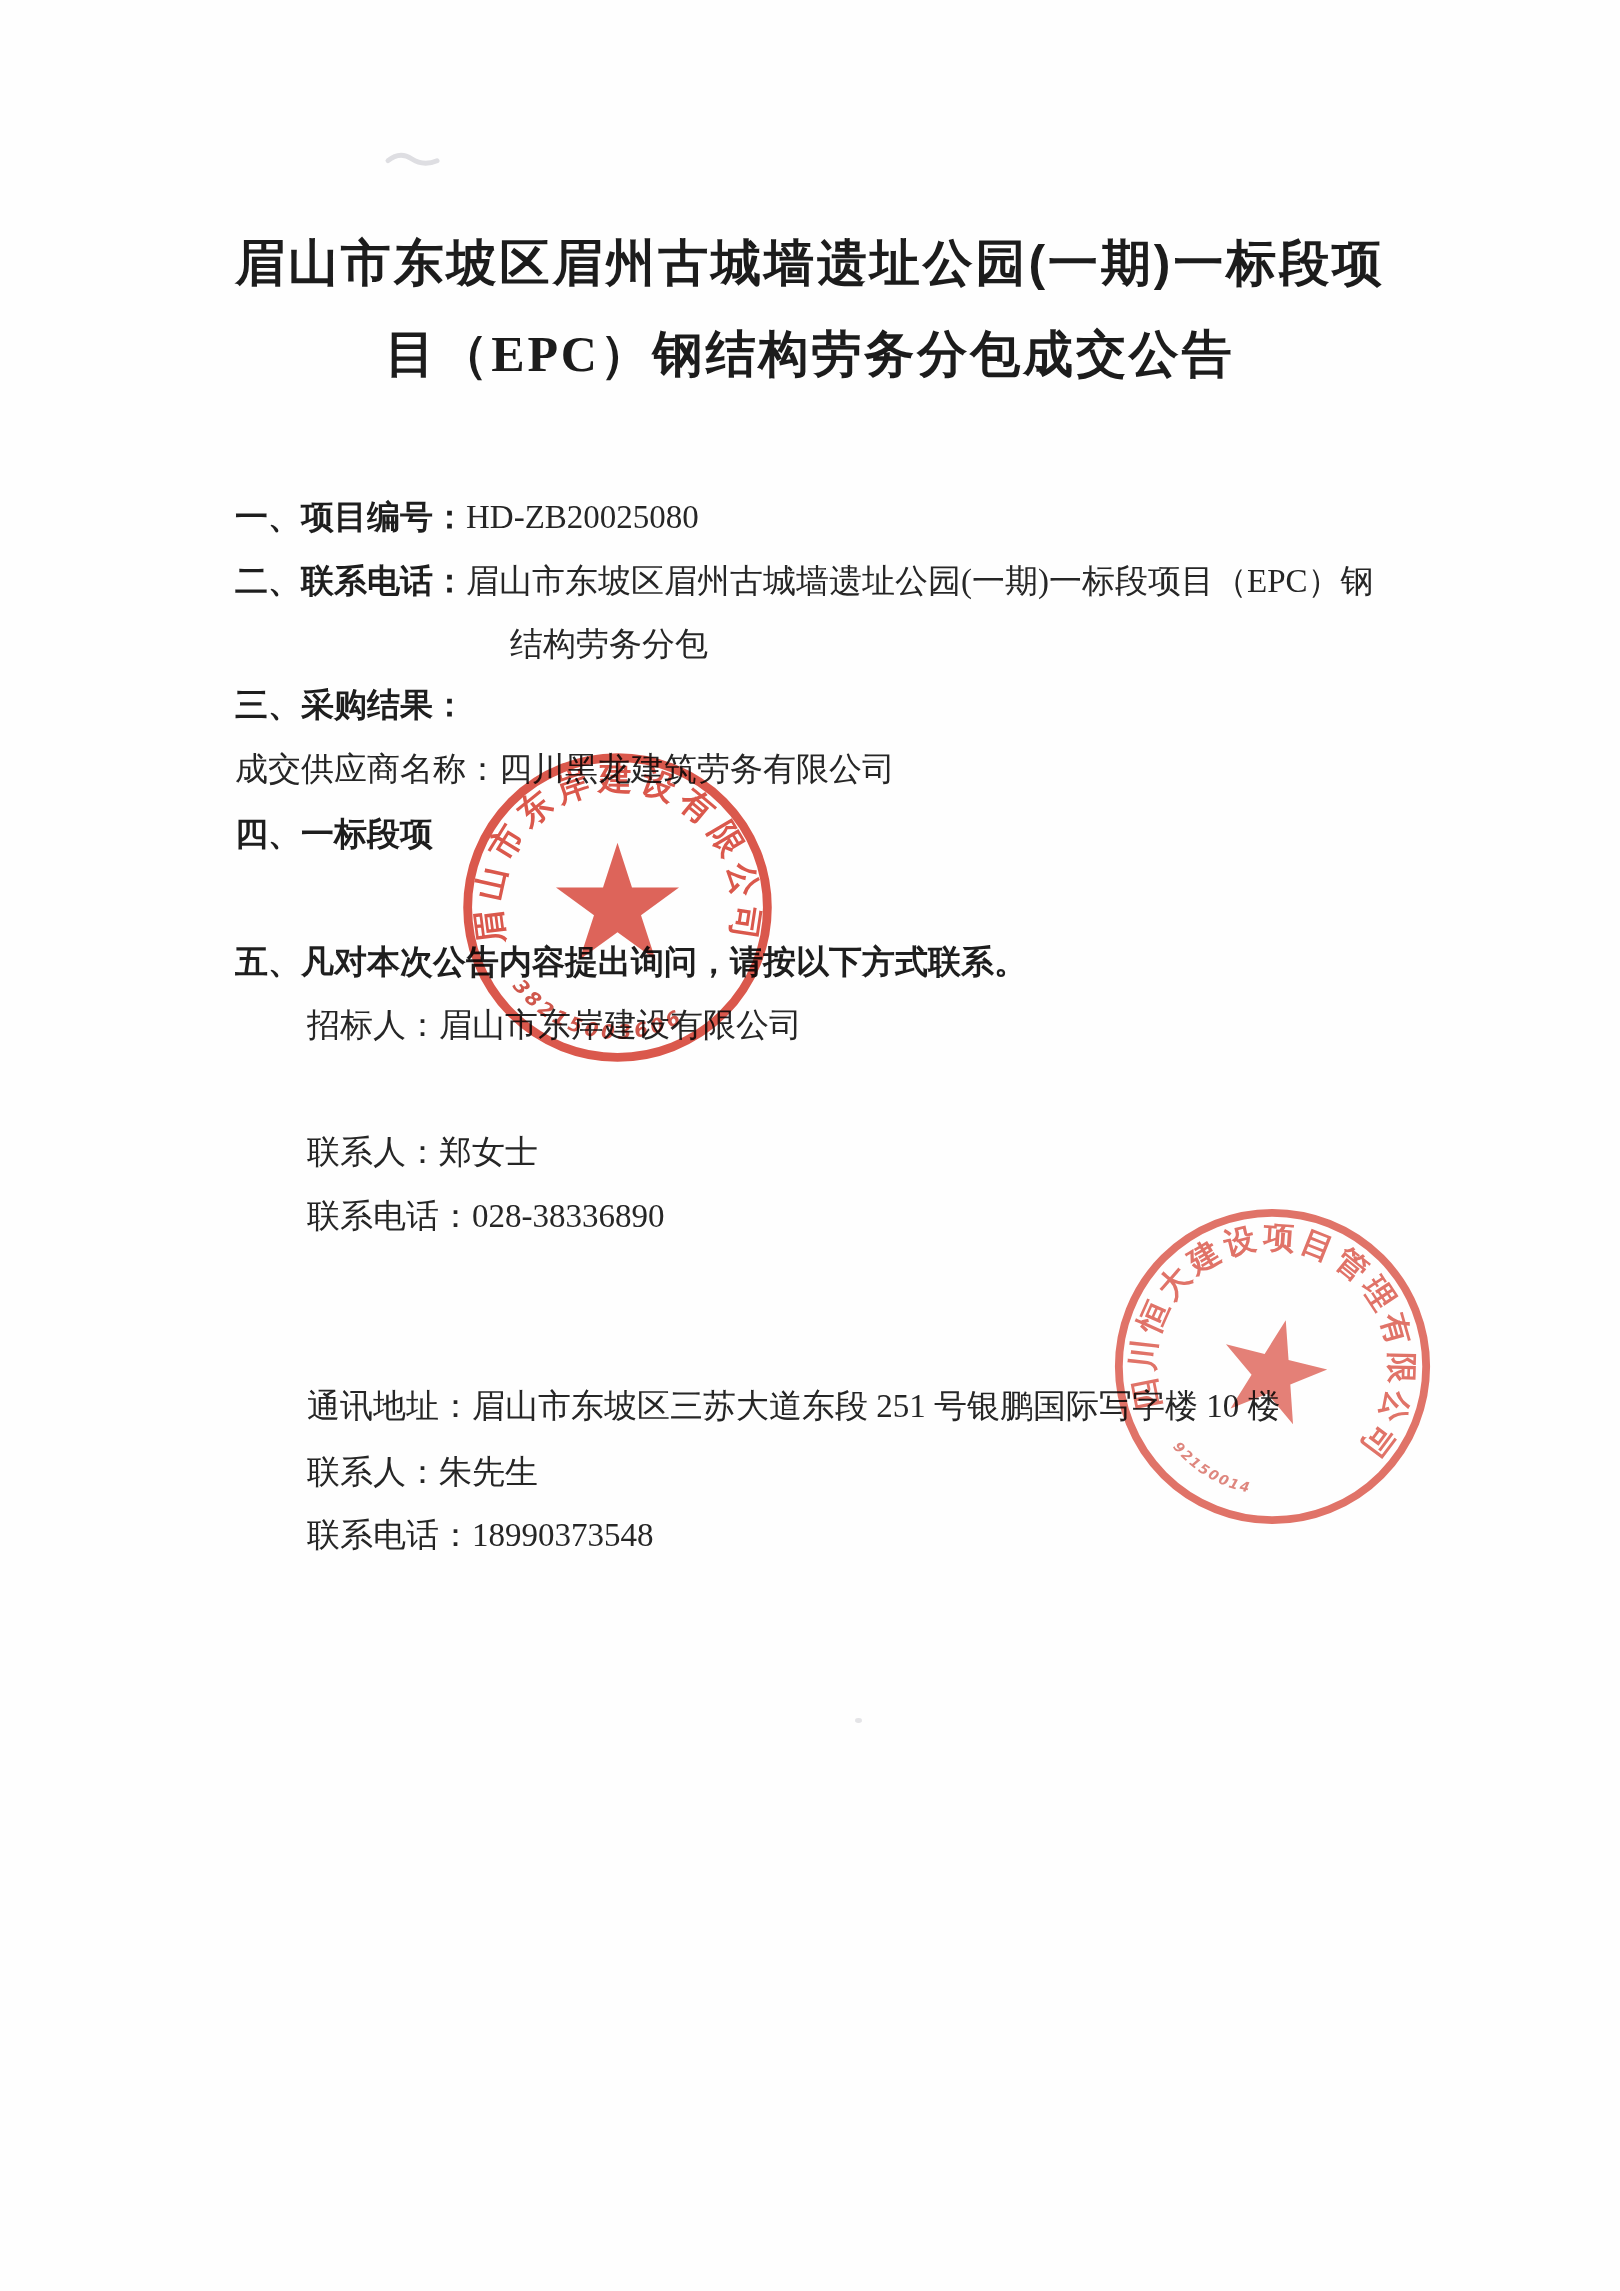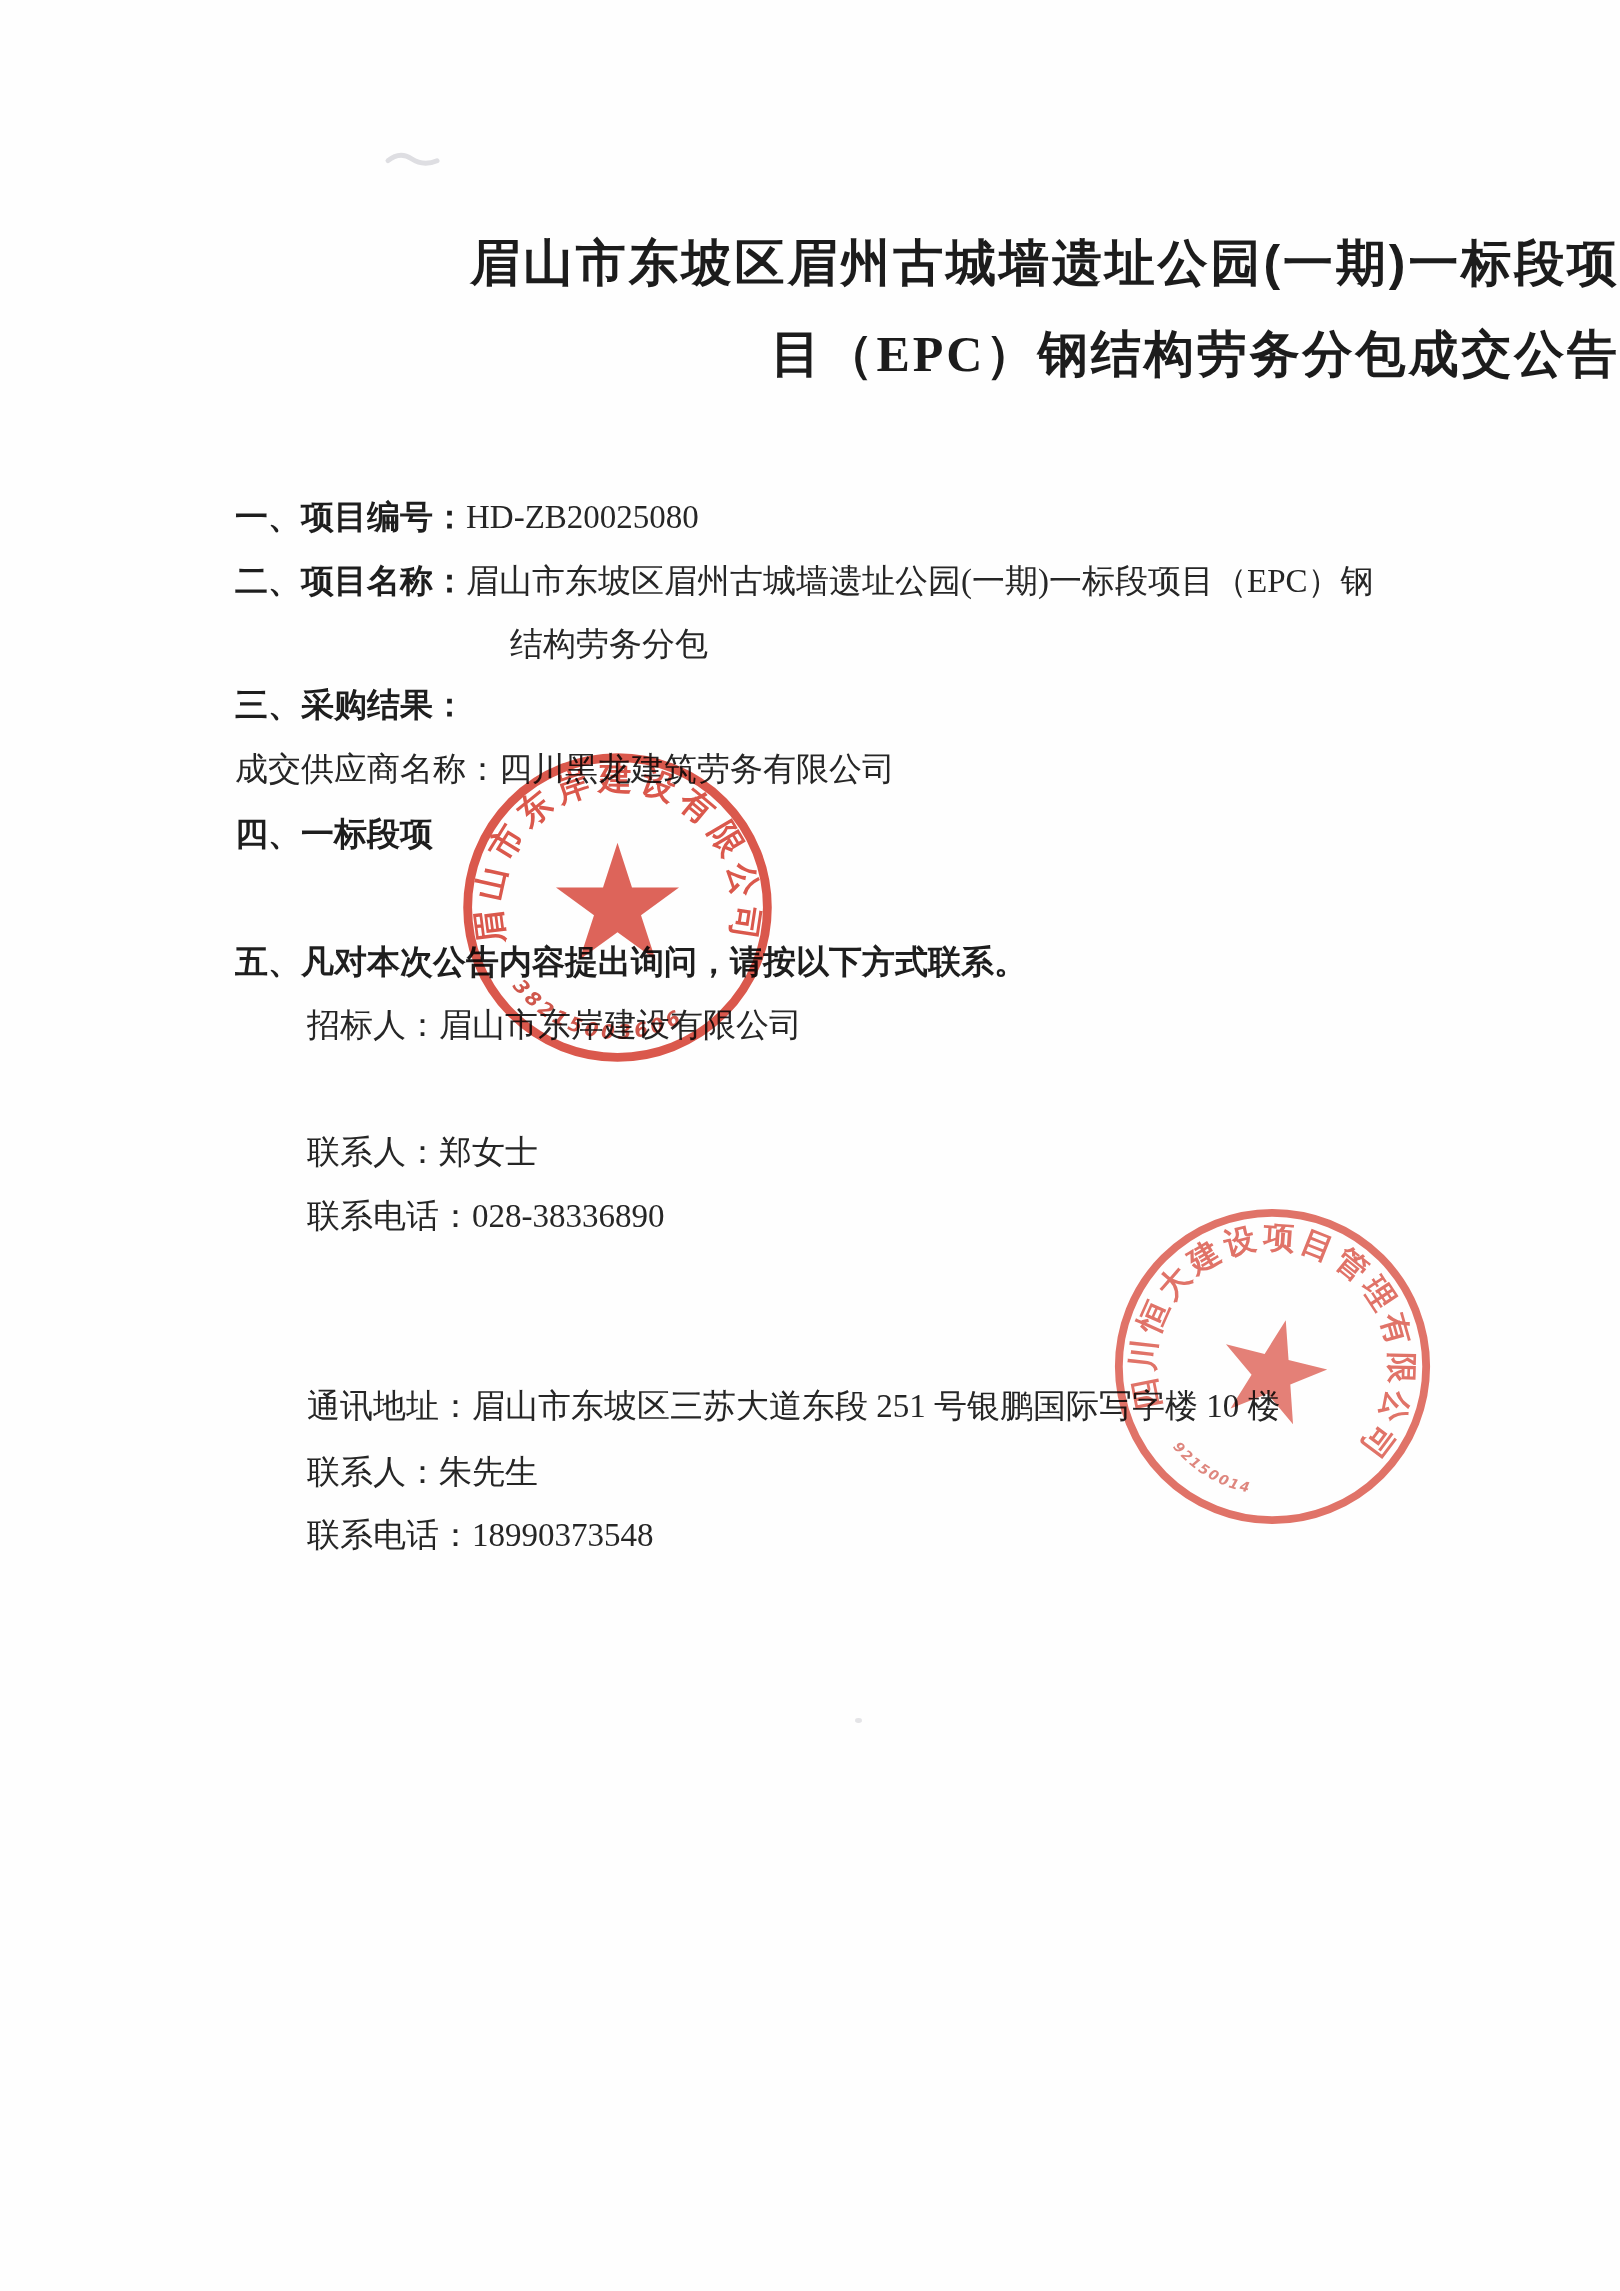--- a/index.html
+++ b/index.html
@@ -3,21 +3,21 @@
 <meta charset="utf-8">
 <style>
   html,body{margin:0;padding:0;}
   body{
     width:1620px;height:2292px;background:#ffffff;position:relative;
     font-family:"Liberation Serif", serif;
     -webkit-font-smoothing:antialiased;
   }
   .page{position:absolute;left:0;top:0;width:1620px;height:2292px;background:#fefefe;overflow:hidden;}
   .title{
-    position:absolute;left:0;width:1620px;text-align:right;
+    position:absolute;left:0;width:1620px;text-align:center;
     font-family:"Liberation Sans", sans-serif;font-weight:700;
     font-size:50px;line-height:1;color:#1c1c1c;letter-spacing:2.9px;white-space:nowrap;
   }
   .t1{top:238px;}
   .t2{top:329px;font-family:Liberation Serif, serif;}
   .line{
     position:absolute;font-size:33px;line-height:1.15;color:#242424;
     white-space:nowrap;
   }
   .hd{font-family:"Liberation Sans", sans-serif;font-weight:700;color:#1e1e1e;}
@@ -40,21 +40,21 @@
 <div class="page">
 
   <div class="title t1">眉山市东坡区眉州古城墙遗址公园(一期)一标段项</div>
   <div class="title t2">目（EPC）钢结构劳务分包成交公告</div>
 
   <div class="line mA" style="top:498px">
     <span class="hd">一、项目编号：</span><span class="val">HD-ZB20025080</span>
   </div>
 
   <div class="line mA" style="top:562px">
-    <span class="hd">二、项目名称：</span><span class="val">眉山市东坡区眉州古城墙遗址公园(一期)一标段项目（EPC）钢</span>
+    <span class="hd">二、联系电话：</span><span class="val">眉山市东坡区眉州古城墙遗址公园(一期)一标段项目（EPC）钢</span>
   </div>
   <div class="line mC val" style="top:626px">结构劳务分包</div>
 
   <div class="line mA hd" style="top:686px">三、采购结果：</div>
 
   <div class="line mA val" style="top:751px">成交供应商名称：四川黑龙建筑劳务有限公司</div>
 
   <div class="line mA hd" style="top:815px">四、一标段项</div>
 
 

